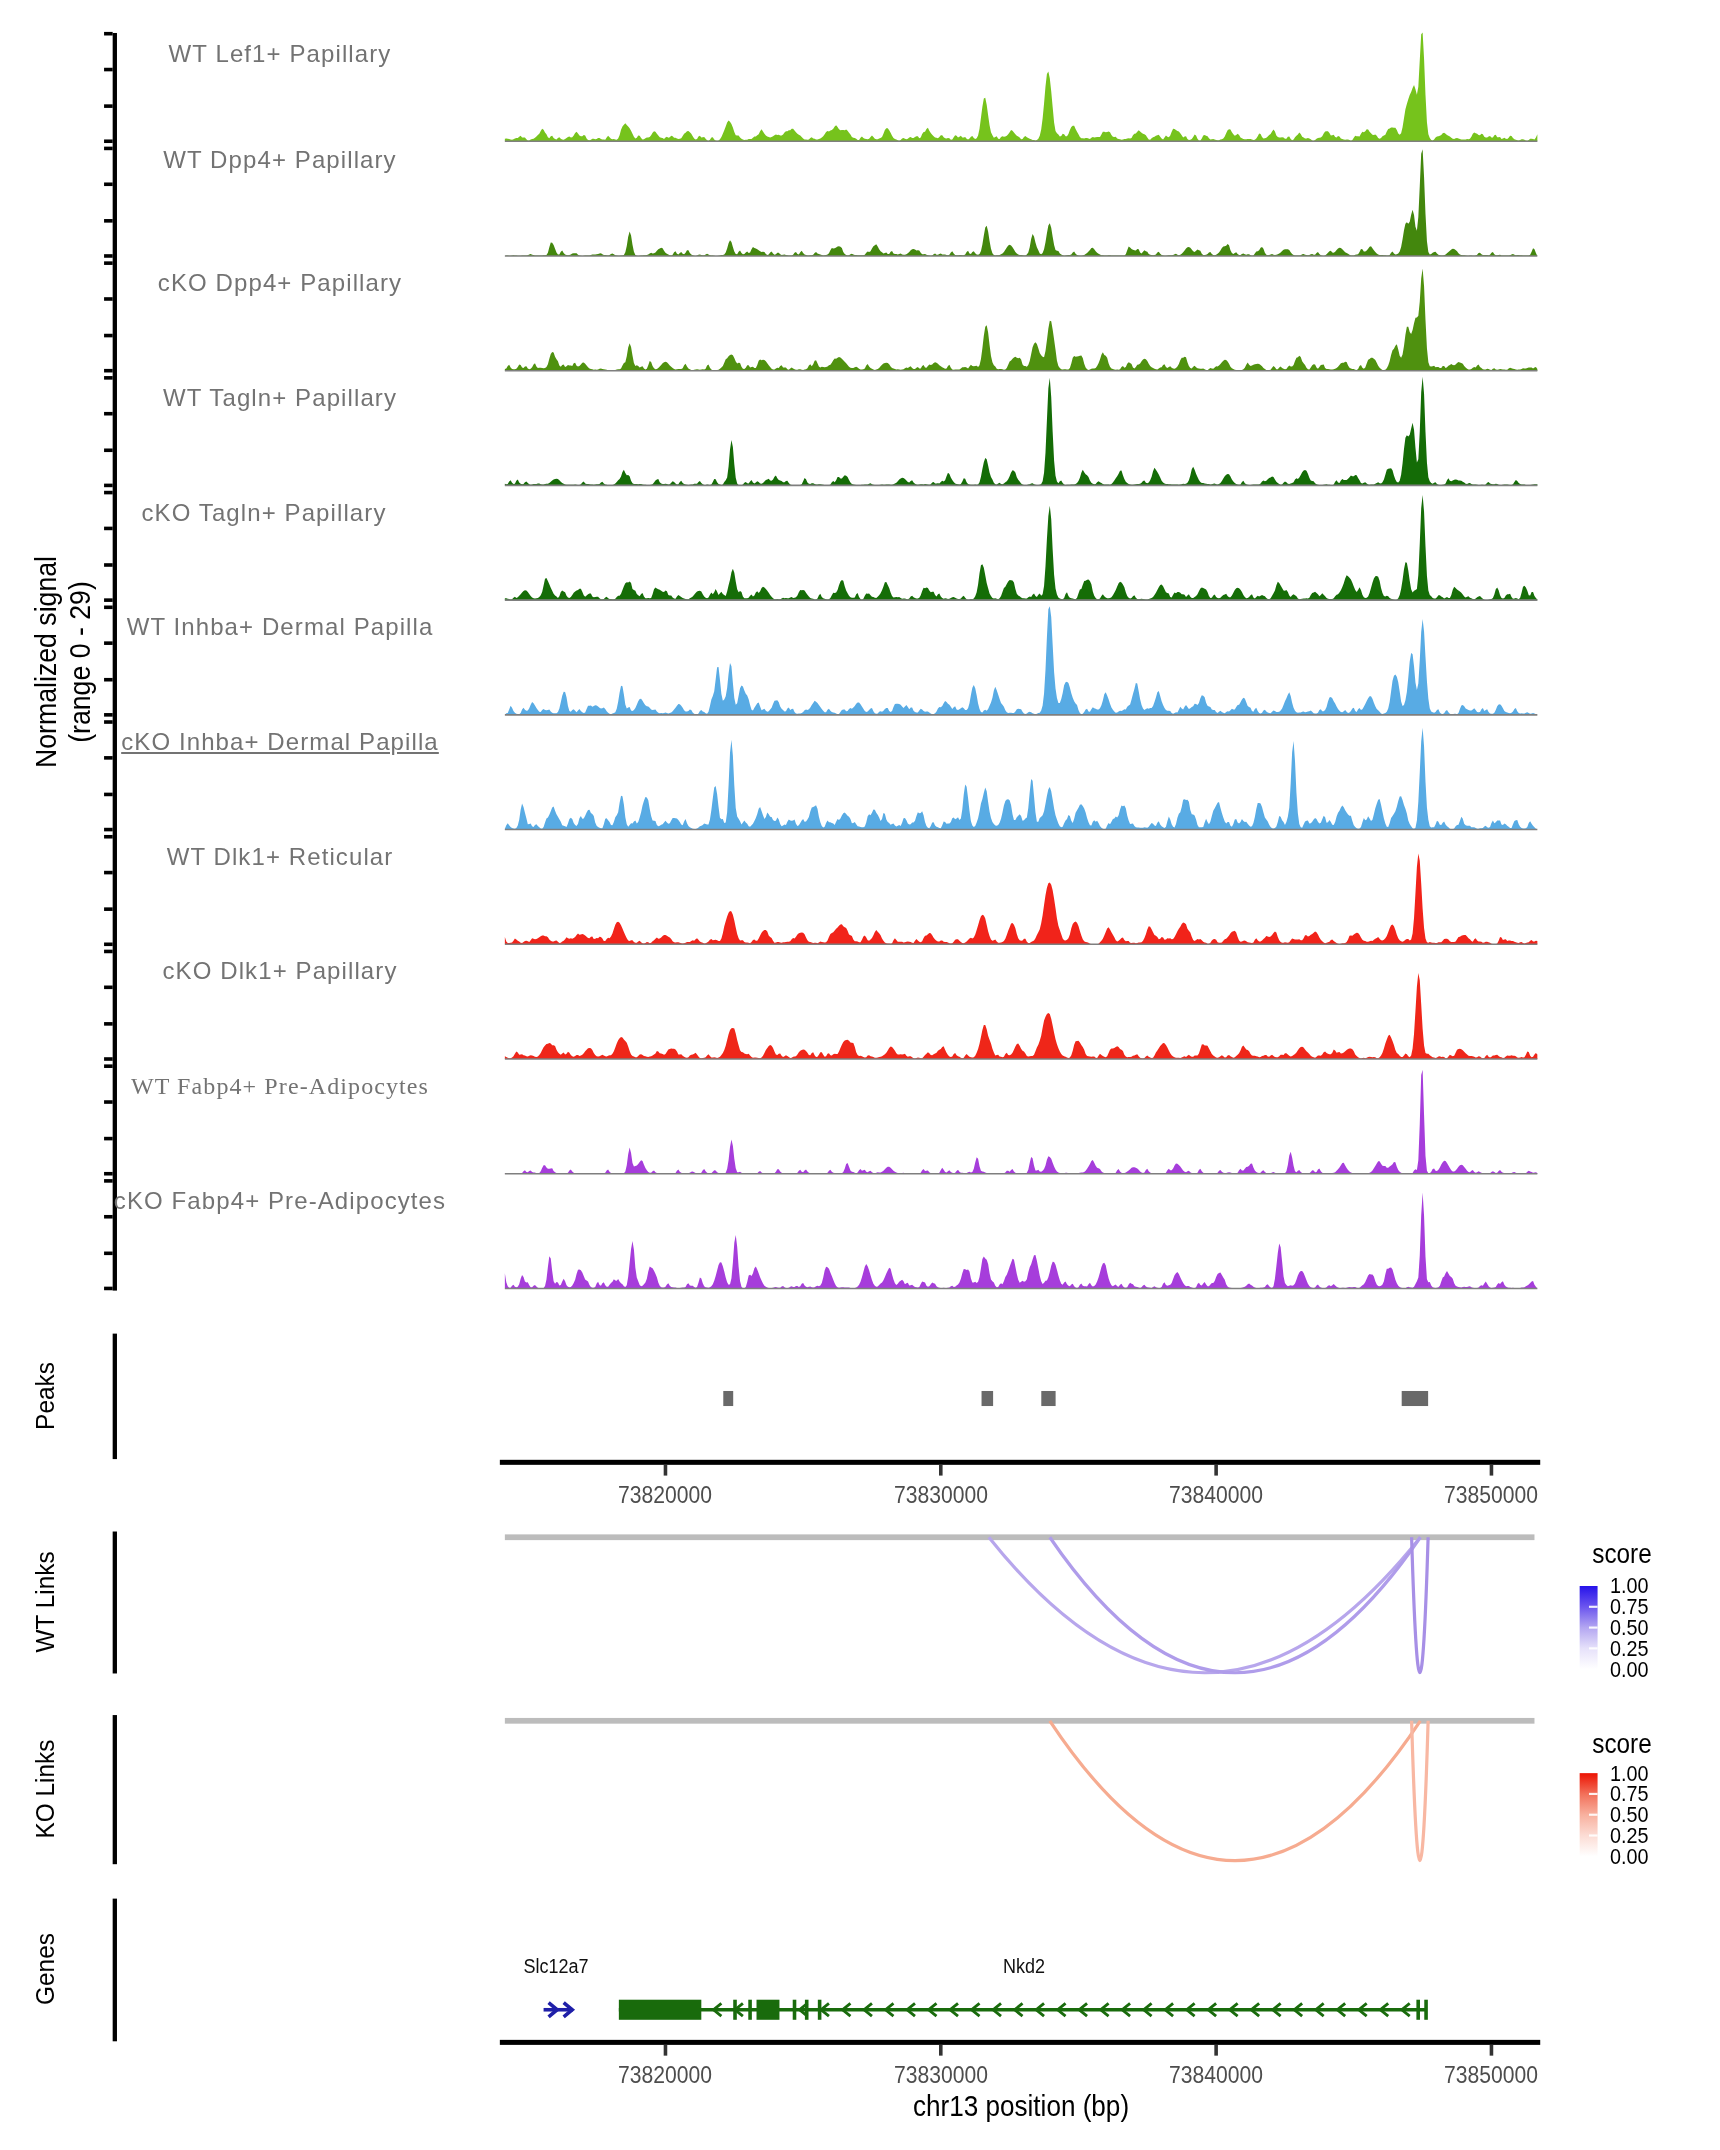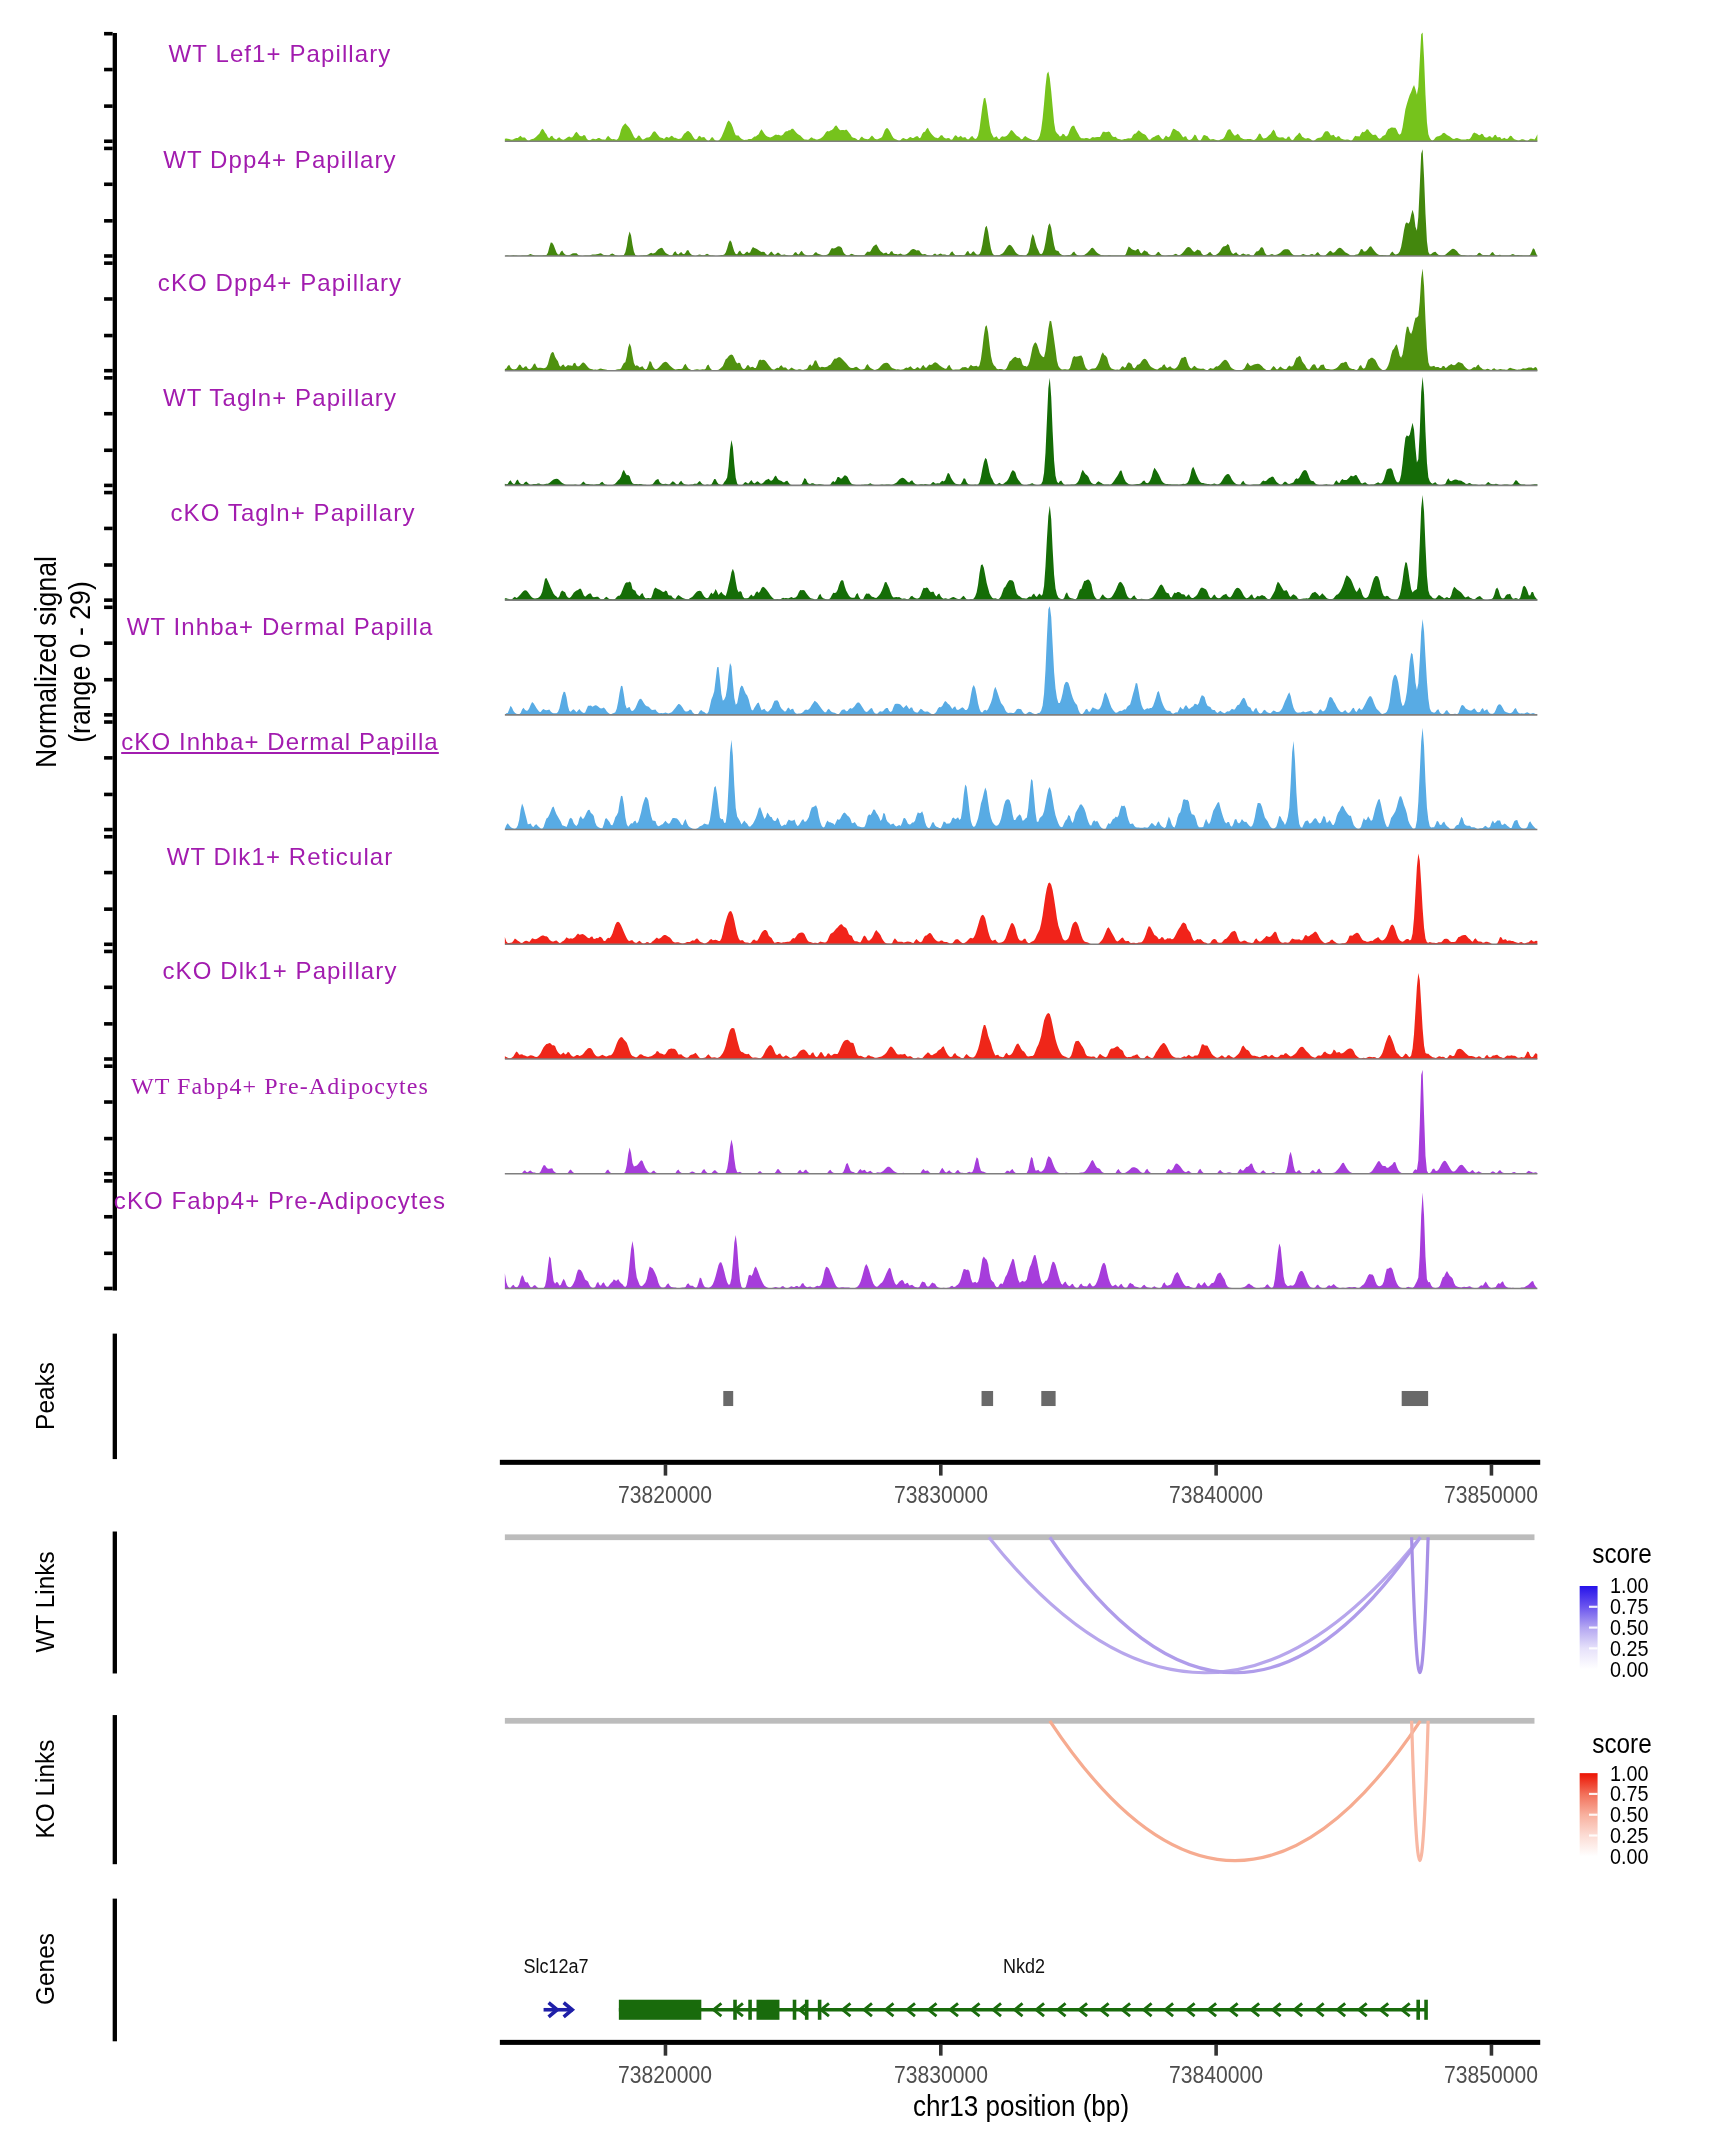--- a/index.html
+++ b/index.html
@@ -1,20 +1,20 @@
 <!DOCTYPE html>
 <html style="font-size:11.5px"><head>
 <meta charset="utf-8">
 <style>
   html,body{margin:0;padding:0;background:#fff;}
   .page{position:relative;width:1721px;height:2151px;background:#ffffff;
         font-family:"Liberation Sans",sans-serif;overflow:hidden;}
   svg.layer{position:absolute;left:0;top:0;}
   .lbl{position:absolute;white-space:nowrap;transform:translate(-50%,-50%);}
-  .track-label{font-size:24px;color:#a21caf;letter-spacing:1.1px;}
+  .track-label{font-size:24px;color:#737373;letter-spacing:1.1px;}
   .rot{transform:translate(-50%,-50%) rotate(-90deg) scaleX(0.92);}
   .bracket-label{font-size:26.5px;color:#000;}
   .yaxis-label{font-size:29px;color:#000;text-align:center;line-height:34px;}
   .xtick{font-size:24px;color:#4d4d4d;transform:translate(-50%,-50%) scaleX(0.88);}
   .axis-title{font-size:29px;color:#000;transform:translate(-50%,-50%) scaleX(0.9);}
   .legend-title{font-size:27px;color:#000;transform:translate(-50%,-50%) scaleX(0.9);}
   .legend-num{font-size:22px;color:#000;transform:translate(0,-50%) scaleX(0.9);transform-origin:left center;}
   .gene-label{font-size:20px;color:#111;transform:translate(-50%,-50%) scaleX(0.9);}
 </style>
 </head>
@@ -206,21 +206,21 @@
   <div class="lbl legend-title" style="left:1622px;top:1554px;">score</div>
   <div class="lbl legend-title" style="left:1622px;top:1744px;">score</div>
 
   <div class="lbl axis-title" style="left:1021px;top:2106px;">chr13 position (bp)</div>
 
   <div id="html-labels">
       <div class="lbl track-label" style="left:280px;top:54px;">WT Lef1+ Papillary</div>
       <div class="lbl track-label" style="left:280px;top:160px;">WT Dpp4+ Papillary</div>
       <div class="lbl track-label" style="left:280px;top:283px;">cKO Dpp4+ Papillary</div>
       <div class="lbl track-label" style="left:280px;top:398px;">WT Tagln+ Papillary</div>
-      <div class="lbl track-label" style="left:293px;top:513px;text-align:center;">cKO Tagln+ Papillary</div>
+      <div class="lbl track-label" style="left:264px;top:513px;text-align:center;">cKO Tagln+ Papillary</div>
       <div class="lbl track-label" style="left:280px;top:627px;">WT Inhba+ Dermal Papilla</div>
       <div class="lbl track-label" style="left:280px;top:742px;text-decoration:underline;">cKO Inhba+ Dermal Papilla</div>
       <div class="lbl track-label" style="left:280px;top:857px;">WT Dlk1+ Reticular</div>
       <div class="lbl track-label" style="left:280px;top:971px;">cKO Dlk1+ Papillary</div>
       <div class="lbl track-label" style="left:280px;top:1086px;font-family:Liberation Serif, serif;">WT Fabp4+ Pre-Adipocytes</div>
       <div class="lbl track-label" style="left:280px;top:1201px;">cKO Fabp4+ Pre-Adipocytes</div>
       <div class="lbl xtick" style="left:665px;top:1495px;">73820000</div>
       <div class="lbl xtick" style="left:941px;top:1495px;">73830000</div>
       <div class="lbl xtick" style="left:1216px;top:1495px;">73840000</div>
       <div class="lbl xtick" style="left:1491px;top:1495px;">73850000</div>

